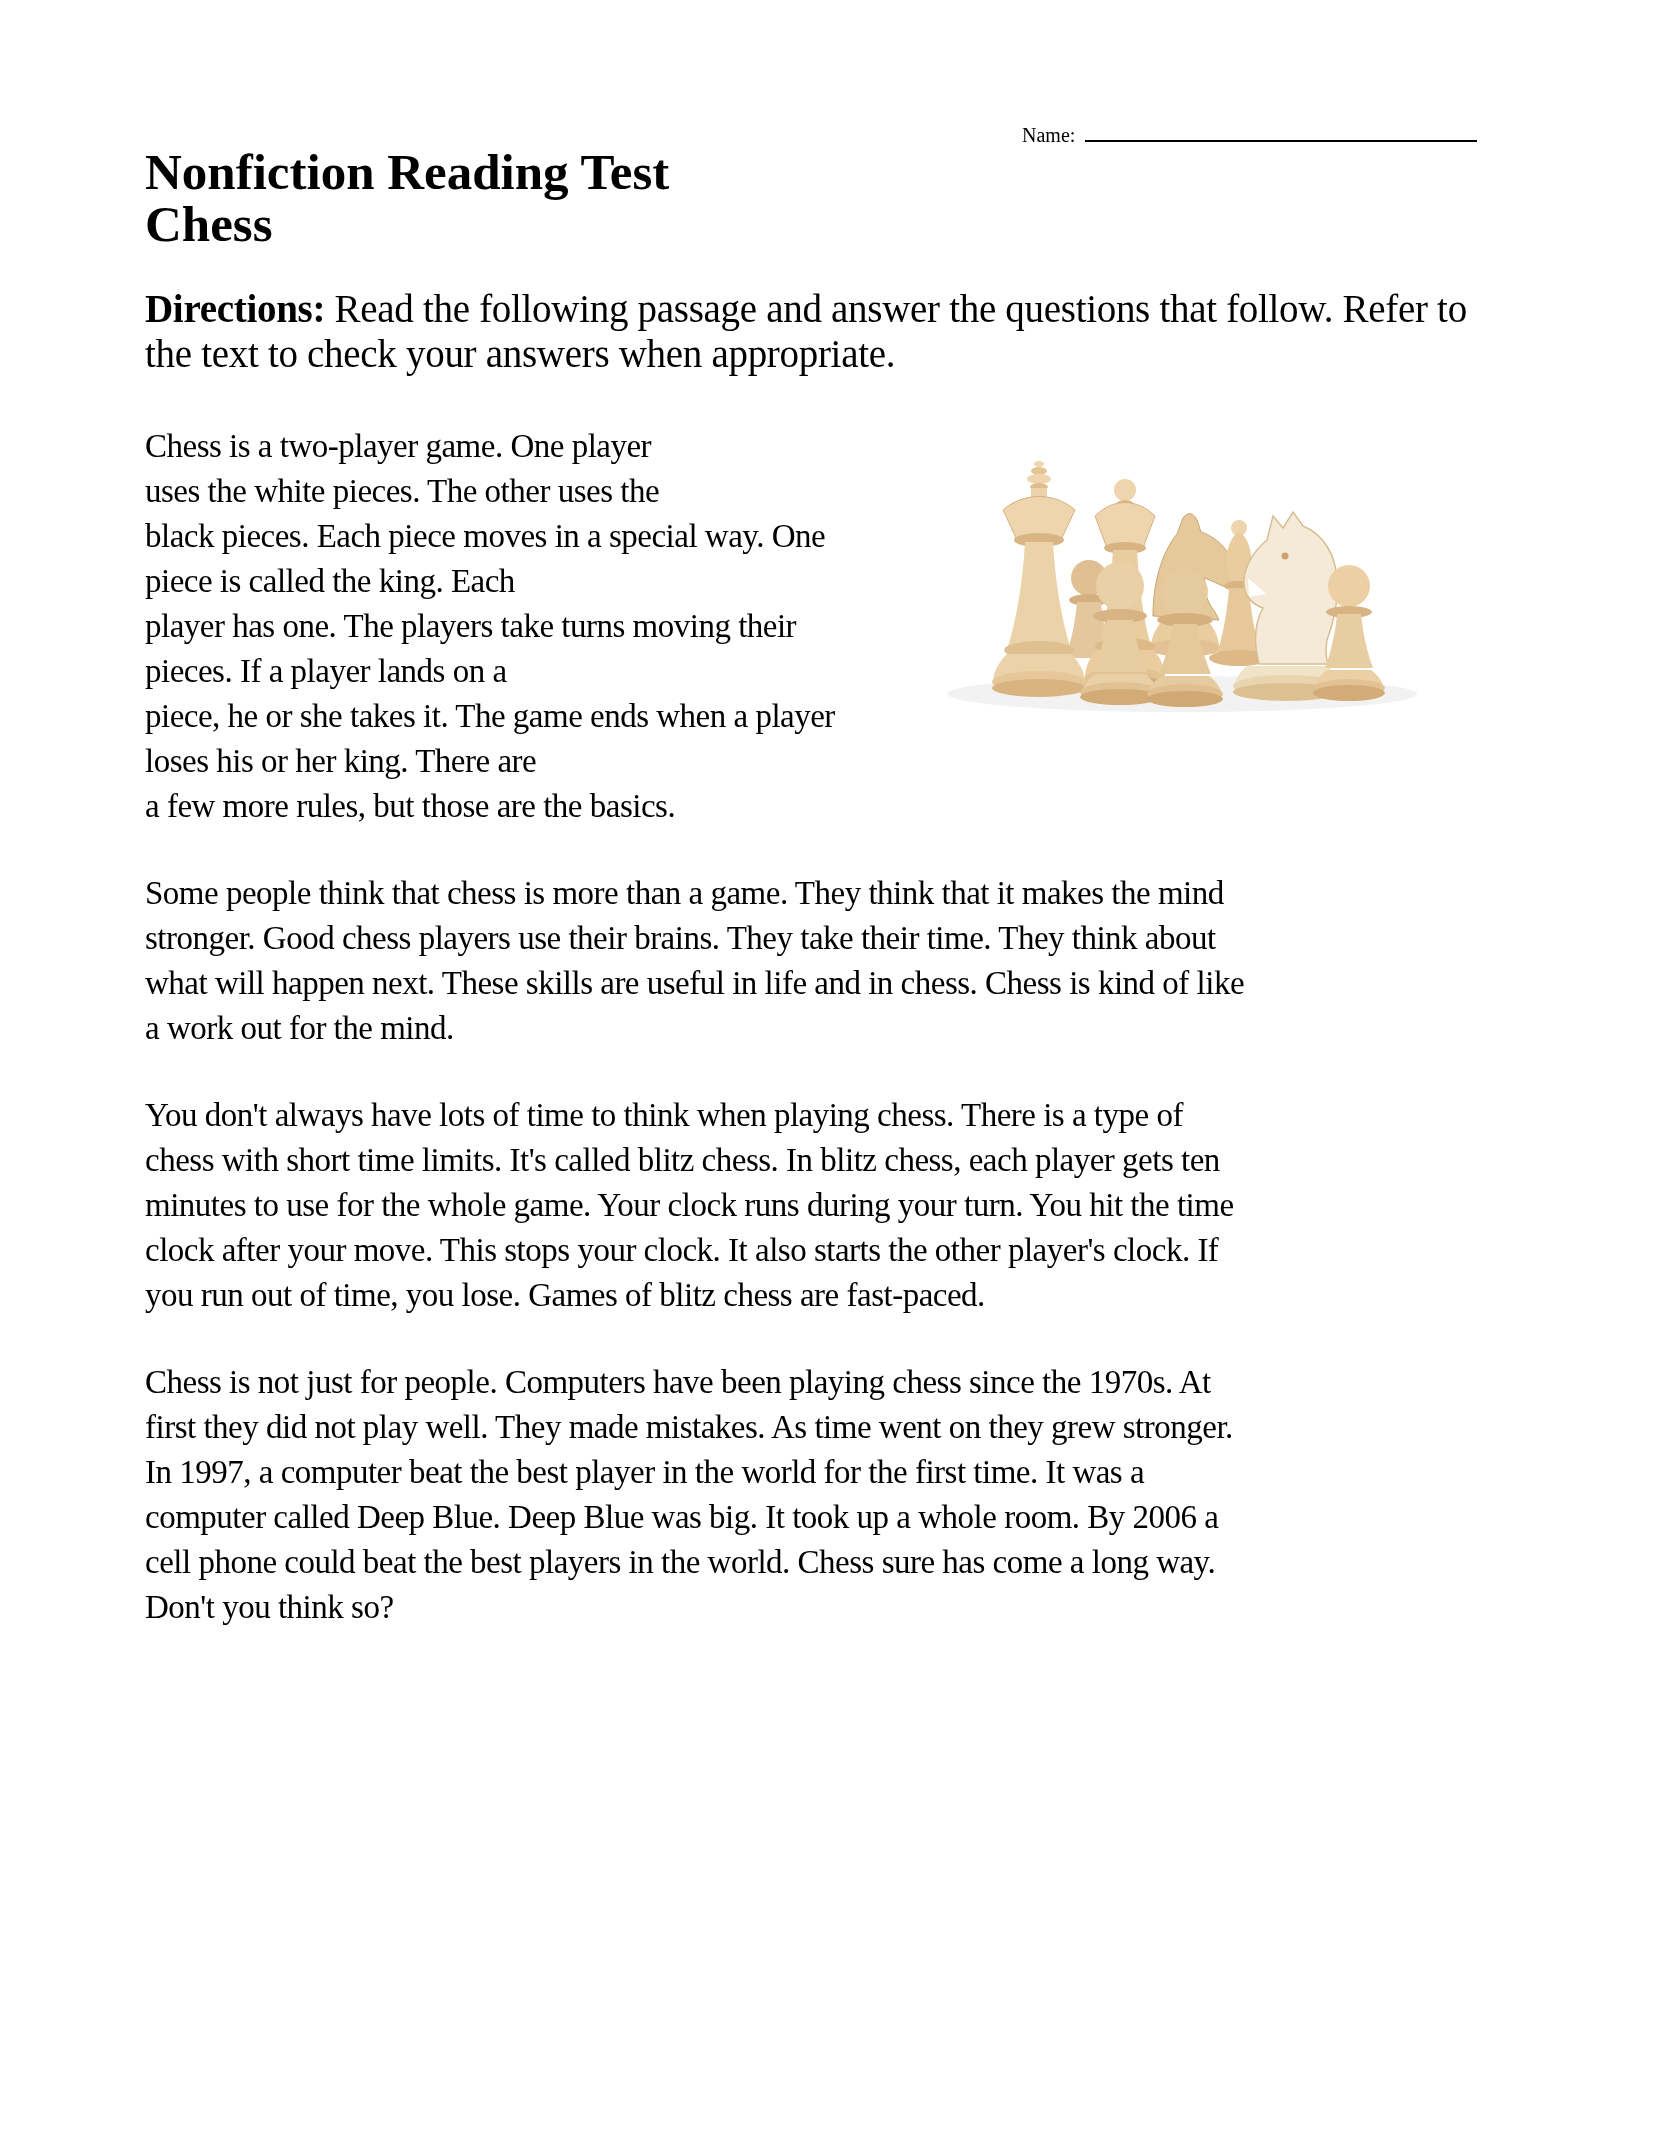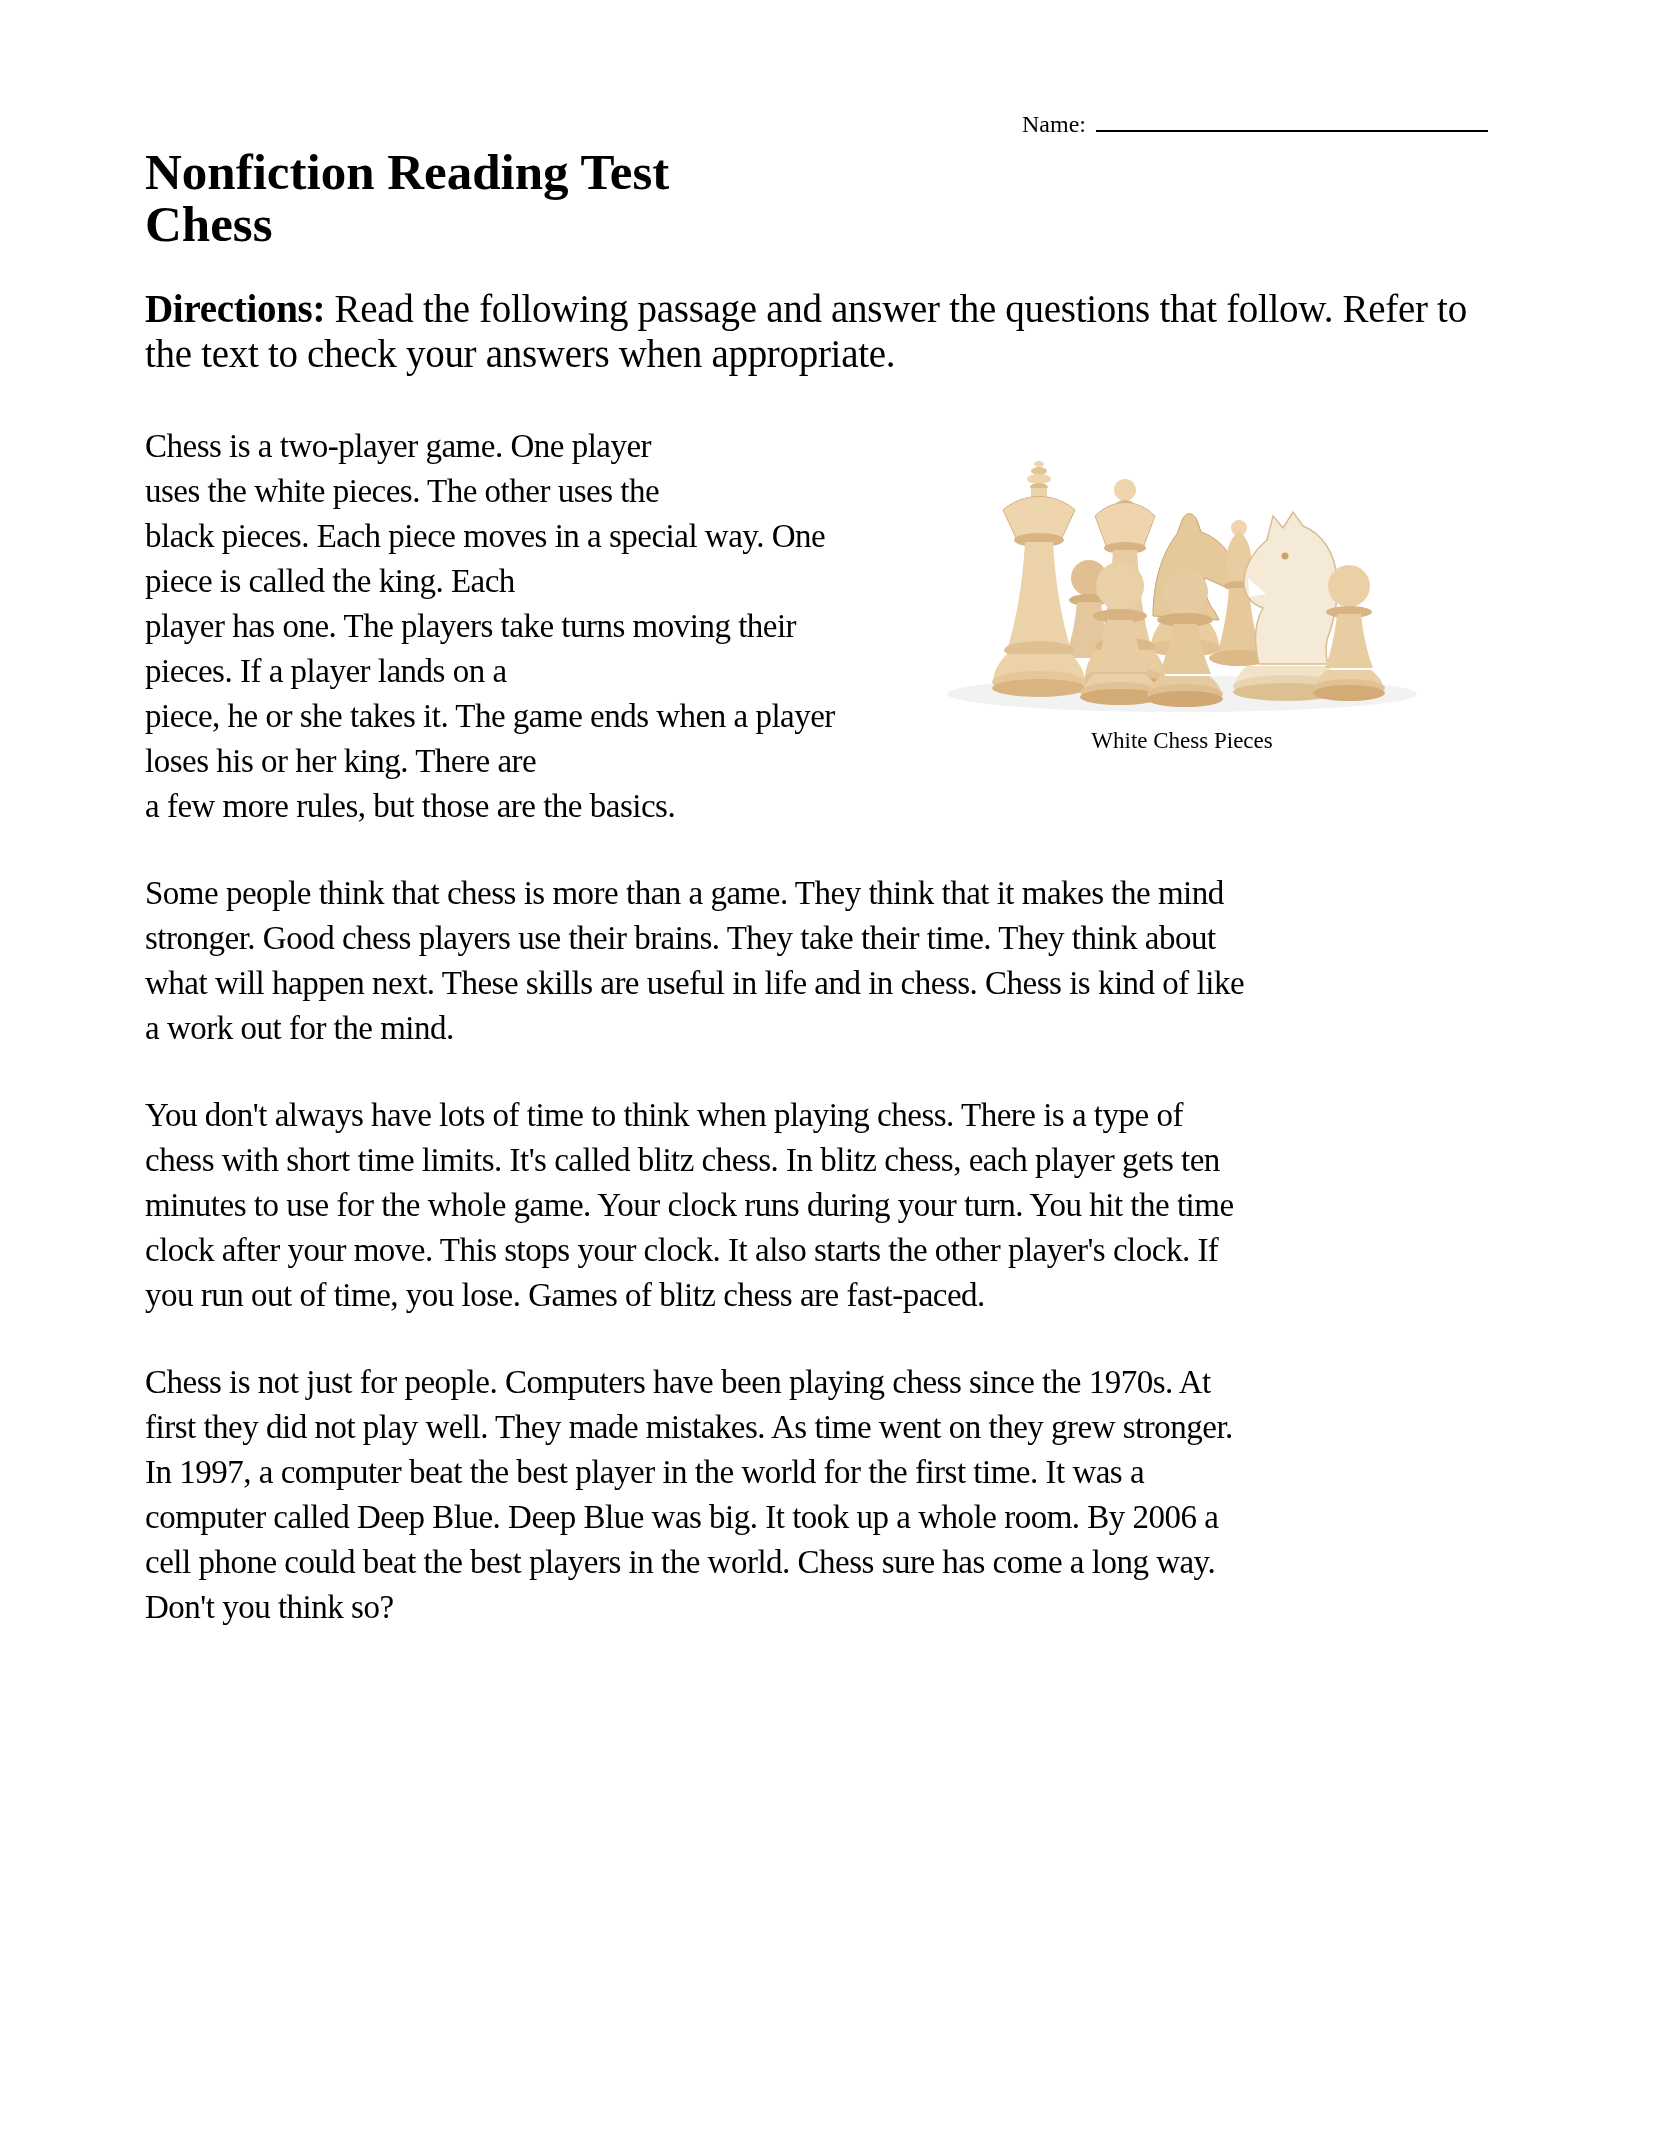--- a/index.html
+++ b/index.html
@@ -11,22 +11,22 @@
     color:#000;
     font-family:"Liberation Serif","DejaVu Serif",serif;
     box-sizing:border-box;
     padding:0 0 0 145px;
     overflow:hidden;
   }
   .content { width:1352px; }
 
   
   .name-row {
-    position:absolute; top:104px; left:1022px;
-    font-size:24px; white-space:nowrap;
+    position:absolute; top:114px; left:1022px;
+    font-size:20px; white-space:nowrap;
   }
   .name-line {
     display:inline-block;
     width:392px; height:26px;
     margin-left:10px;
     border-bottom:2px solid #000;
   }
 
   
   .title { padding-top:146px; font-size:51px; font-weight:bold; line-height:52px; }
@@ -160,21 +160,20 @@
 
           <g>
             <circle cx="482" cy="158" r="21" fill="#eccfa4"></circle>
             <ellipse cx="482" cy="184" rx="23" ry="6" fill="#d8b383"></ellipse>
             <path d="M470 186 C468 206 464 224 458 240 L506 240 C500 224 496 206 494 186 Z" fill="#e8cda2"></path>
             <path d="M460 242 C452 248 448 254 448 260 L516 260 C516 254 512 248 504 242 Z" fill="#eccfa4"></path>
             <ellipse cx="482" cy="260" rx="36" ry="9" fill="#e2c294"></ellipse>
             <ellipse cx="482" cy="265" rx="36" ry="8" fill="#d2ab77"></ellipse>
           </g>
         </svg>
-        <figcaption>White Chess Pieces</figcaption>
       </figure>
 
       <p class="para">Chess is a two-player game. One player
 uses the white pieces. The other uses the
 black pieces. Each piece moves in a special way. One piece is called the king. Each
 player has one. The players take turns moving their pieces. If a player lands on a
 piece, he or she takes it. The game ends when a player loses his or her king. There are
 a few more rules, but those are the basics.</p>
       <p class="para">Some people think that chess is more than a game. They think that it makes the mind
 stronger. Good chess players use their brains. They take their time. They think about

